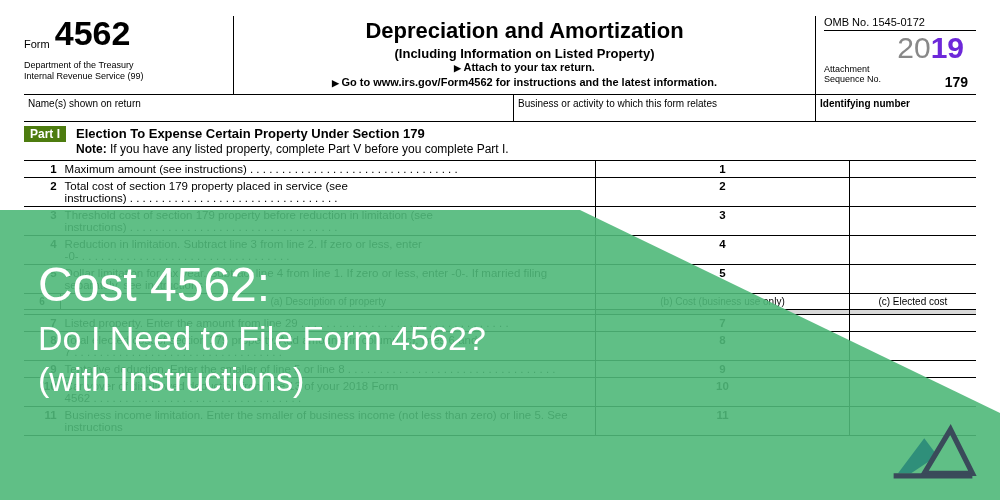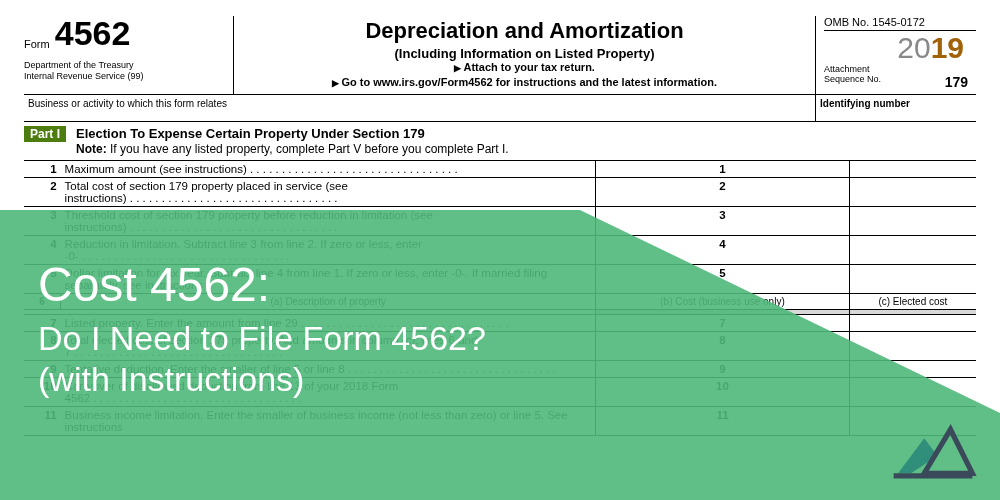--- a/index.html
+++ b/index.html
@@ -14,21 +14,21 @@
 .main-title { font-size:22px; font-weight:bold; margin-top:2px; }
 .subtitle { font-size:13px; font-weight:bold; margin-top:2px; }
 .attach { font-size:11px; font-weight:bold; margin-top:0; }
 .attach::before, .goto::before { content:"▶ "; font-size:9px; }
 .goto { font-size:11px; font-weight:bold; margin-top:3px; }
 .goto-url { }
 .header-right { width:160px; padding-left:8px; padding-bottom:4px; }
 .omb { font-size:11px; border-bottom:1px solid #000; padding-bottom:2px; }
 .year { font-size:30px; font-weight:normal; text-align:right; padding-right:12px; line-height:1.1; }
 .year .y20 { font-weight:normal; color:#888; }
-.year .y19 { font-weight:bold; color:#a16207; }
+.year .y19 { font-weight:bold; color:#6d28d9; }
 .seq { font-size:9px; text-align:left; }
 .seq-num { font-weight:bold; font-size:14px; float:right; padding-right:8px; }
 .name-row { display:flex; border-bottom:1.5px solid #000; font-size:10px; }
 .name-left { width:490px; padding:3px 4px 12px; border-right:1px solid #000; }
 .name-mid { flex:1; padding:3px 4px 12px; border-right:1px solid #000; }
 .name-right { width:160px; padding:3px 4px 12px; font-weight:bold; }
 .part-header { display:flex; align-items:flex-start; border-bottom:1px solid #000; padding:4px 0; }
 .part-badge { background:#4d7c0f; color:#fff; font-weight:bold; font-size:12px; padding:1px 6px; margin-right:10px; white-space:nowrap; }
 .part-title-wrap { font-size:13px; }
 .part-title { font-weight:bold; }
@@ -79,20 +79,21 @@
       </div>
       <div class="seq">
         <span>Attachment</span><br>
         <span>Sequence No.</span>
         <span class="seq-num">179</span>
       </div>
     </div>
   </div>
 
   <div class="name-row">
+    <div class="name-left">Name(s) shown on return</div>
     <div class="name-mid">Business or activity to which this form relates</div>
     <div class="name-right">Identifying number</div>
   </div>
 
   <div class="part-header">
     <span class="part-badge">Part I</span>
     <div class="part-title-wrap">
       <span class="part-title">Election To Expense Certain Property Under Section 179</span><br>
       <span class="part-note"><b>Note:</b><span> If you have any listed property, complete Part V before you complete Part I.</span></span>
     </div>

